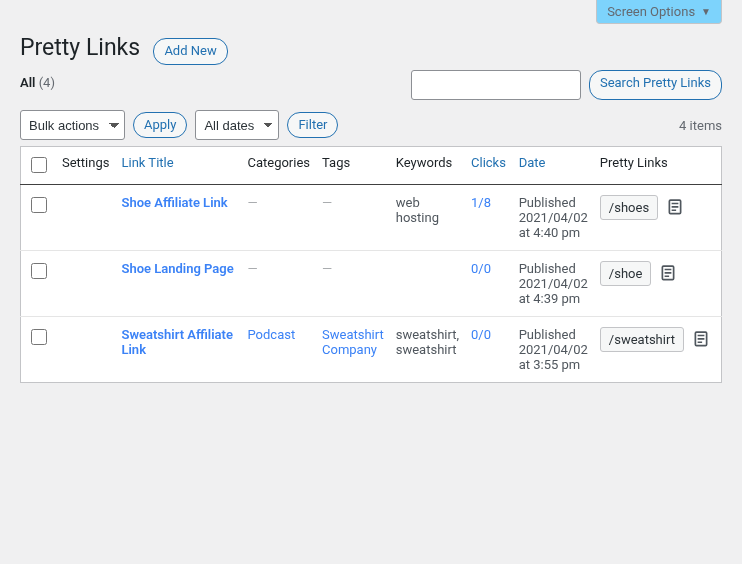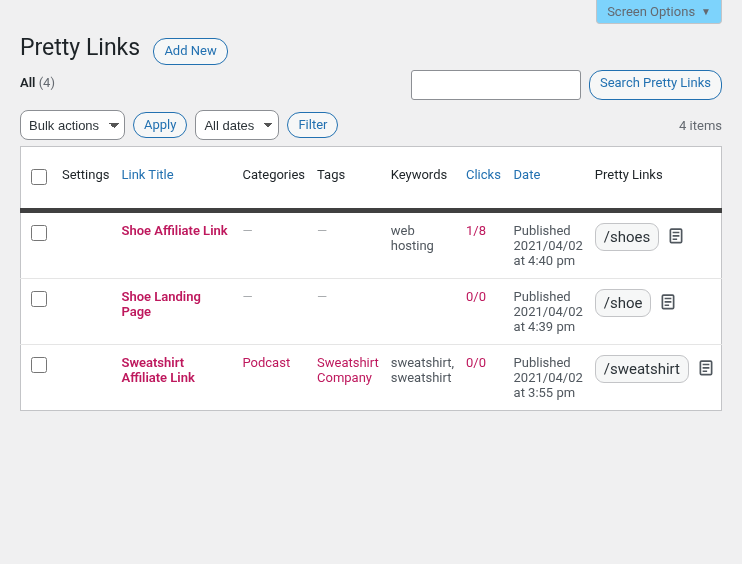--- a/index.html
+++ b/index.html
@@ -57,21 +57,21 @@
     font-size:14px;
     width:170px;
     height:30px;
     background:#fff;
   }
   .tablenav { display:flex; align-items:center; gap:8px; margin-bottom:6px; }
   .tablenav .spacer { flex:1; }
   select.wp-select {
     background:#fff;
     border:1px solid #8c8f94;
-    border-radius:8px;
+    border-radius:3px;
     padding:0 24px 0 8px;
     font-size:13px;
     height:30px;
     appearance:none;
     -webkit-appearance:none;
     color:#2c3338;
     background-image: linear-gradient(45deg, transparent 50%, #555 50%), linear-gradient(135deg, #555 50%, transparent 50%);
     background-position: right 10px top 12px, right 5px top 12px;
     background-size: 5px 5px, 5px 5px;
     background-repeat: no-repeat;
@@ -80,22 +80,22 @@
   table.wp-list {
     width:100%;
     border-collapse:collapse;
     background:#fff;
     border:1px solid #c3c4c7;
   }
   table.wp-list thead th {
     text-align:left;
     font-weight:400;
     font-size:13px;
-    padding:20px 6px;
-    border-bottom:5px solid #404040;
+    padding:8px 6px;
+    border-bottom:1px solid #404040;
     vertical-align:top;
     color:#1d2327;
   }
   table.wp-list thead th.sortable a { color:#2271b1; text-decoration:none; }
   table.wp-list tbody td {
     padding:10px 6px;
     border-bottom:1px solid #e5e5e5;
     vertical-align:top;
     font-size:13px;
     color:#50575e;
@@ -104,30 +104,30 @@
   .col-cb { width:32px; text-align:center; }
   .col-cb input { margin-top:2px; width:16px; height:16px; }
   .col-settings { width:44px; }
   .col-linktitle { width:150px; }
   .col-cats { width:60px; }
   .col-tags { width:50px; }
   .col-keywords { width:68px; }
   .col-clicks { width:48px; }
   .col-date { width:64px; }
   .col-pretty { width:130px; text-align:center;}
-  .link-a { color:#be185d; text-decoration:none; font-weight:600; }
+  .link-a { color:#3b82f6; text-decoration:none; font-weight:600; }
   .link-a.reg { font-weight:400; }
   .dash { color:#a7aaad; }
   .pretty-cell { display:flex; align-items:center; gap:8px; justify-content:flex-start; }
   .slug-box {
     background:#f6f7f7;
     border:1px solid #c3c4c7;
-    border-radius:9px;
+    border-radius:3px;
     padding:4px 8px;
-    font-size:15px;
+    font-size:13px;
     color:#2c3338;
     display:inline-block;
   }
   .copy-icon { cursor:pointer; display:inline-flex; }
   .copy-icon svg { width:18px; height:18px; fill:#50575e; }
   .rowicons { display:flex; flex-wrap:wrap; gap:2px; width:36px; }
 </style>
 </head>
 <body>
 

